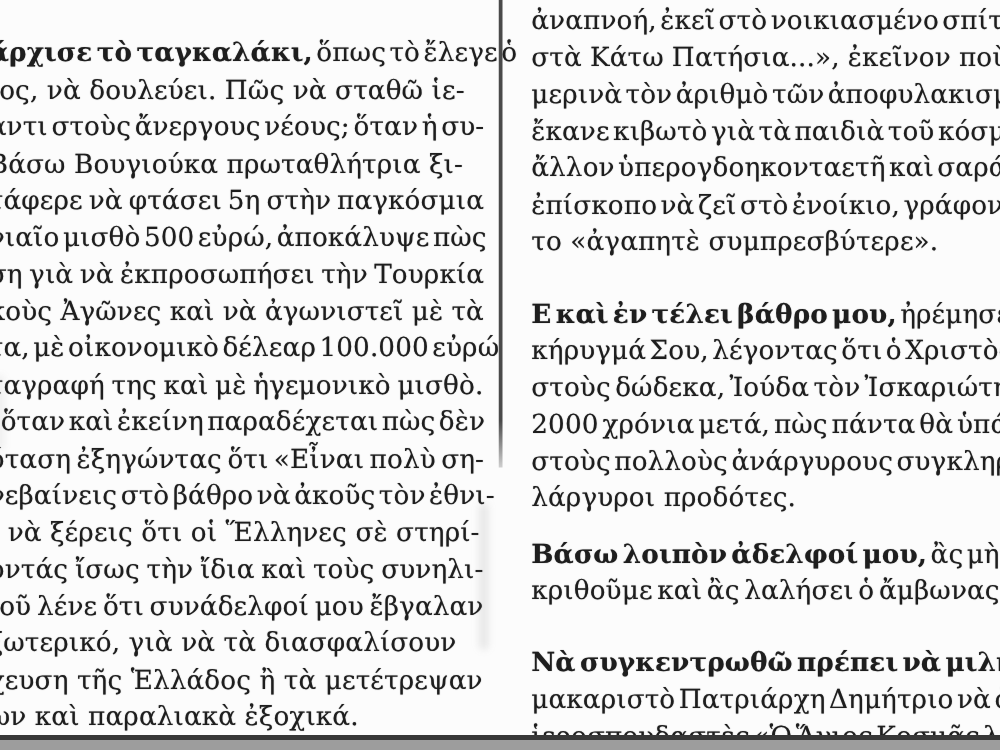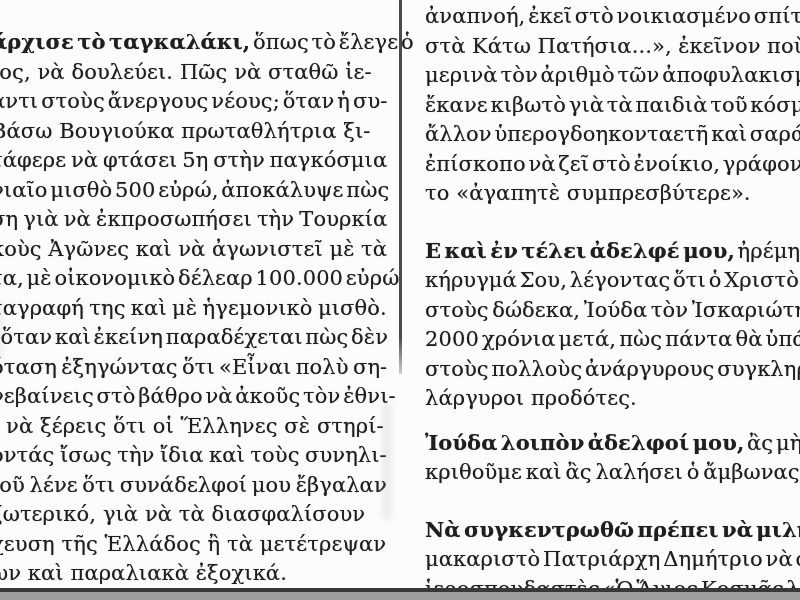--- a/index.html
+++ b/index.html
@@ -88,29 +88,29 @@
       <div class="para">
         <div class="line" style="word-spacing: -4px;">ἀναπνοή, ἐκεῖ στὸ νοικιασμένο σπίτι τ</div>
         <div class="line" style="word-spacing: -0.25px;">στὰ Κάτω Πατήσια...», ἐκεῖνον ποὺ</div>
         <div class="line" style="word-spacing: -4px;">μερινὰ τὸν ἀριθμὸ τῶν ἀποφυλακισμέν</div>
         <div class="line" style="word-spacing: -4px;">ἔκανε κιβωτὸ γιὰ τὰ παιδιὰ τοῦ κόσμο</div>
         <div class="line" style="word-spacing: -4px;">ἄλλον ὑπερογδοηκονταετῆ καὶ σαράν</div>
         <div class="line" style="word-spacing: -4px;">ἐπίσκοπο νὰ ζεῖ στὸ ἐνοίκιο, γράφοντα</div>
         <div class="line no-just">το «ἀγαπητὲ συμπρεσβύτερε».</div>
       </div>
       <div class="para">
-        <div class="line" style="word-spacing: -4px;"><b>Ε καὶ ἐν τέλει ἀδελφέ μου,</b> ἠρέμησε σ</div>
+        <div class="line" style="word-spacing: -4px;"><b>Ε καὶ ἐν τέλει βάθρο μου,</b> ἠρέμησε σ</div>
         <div class="line" style="word-spacing: -4px;">κήρυγμά Σου, λέγοντας ὅτι ὁ Χριστὸς</div>
         <div class="line" style="word-spacing: -3.25px;">στοὺς δώδεκα, Ἰούδα τὸν Ἰσκαριώτη</div>
         <div class="line" style="word-spacing: -3.66667px;">2000 χρόνια μετά, πὼς πάντα θὰ ὑπά</div>
         <div class="line" style="word-spacing: -4px;">στοὺς πολλοὺς ἀνάργυρους συγκληρι</div>
         <div class="line no-just">λάργυροι προδότες.</div>
       </div>
       <div class="para">
-        <div class="line" style="word-spacing: -4px;"><b>Ἰούδα λοιπὸν ἀδελφοί μου,</b> ἂς μὴν κρι</div>
+        <div class="line" style="word-spacing: -4px;"><b>Βάσω λοιπὸν ἀδελφοί μου,</b> ἂς μὴν κρι</div>
         <div class="line no-just" style="word-spacing: -3px;">κριθοῦμε καὶ ἂς λαλήσει ὁ ἄμβωνας.</div>
       </div>
       <div class="para">
         <div class="line" style="word-spacing: -4px;"><b>Νὰ συγκεντρωθῶ πρέπει νὰ μιλήσω.</b> Ἰ</div>
         <div class="line" style="word-spacing: -4px;">μακαριστὸ Πατριάρχη Δημήτριο νὰ ὁμ</div>
         <div class="line no-just" style="word-spacing: -4px;">ἱεροσπουδαστὲς «Ὁ Ἅγιος Κοσμᾶς λέε</div>
       </div>
     </div>
   <div class="smudge smudge-1"></div>
   <div class="smudge smudge-2"></div>

